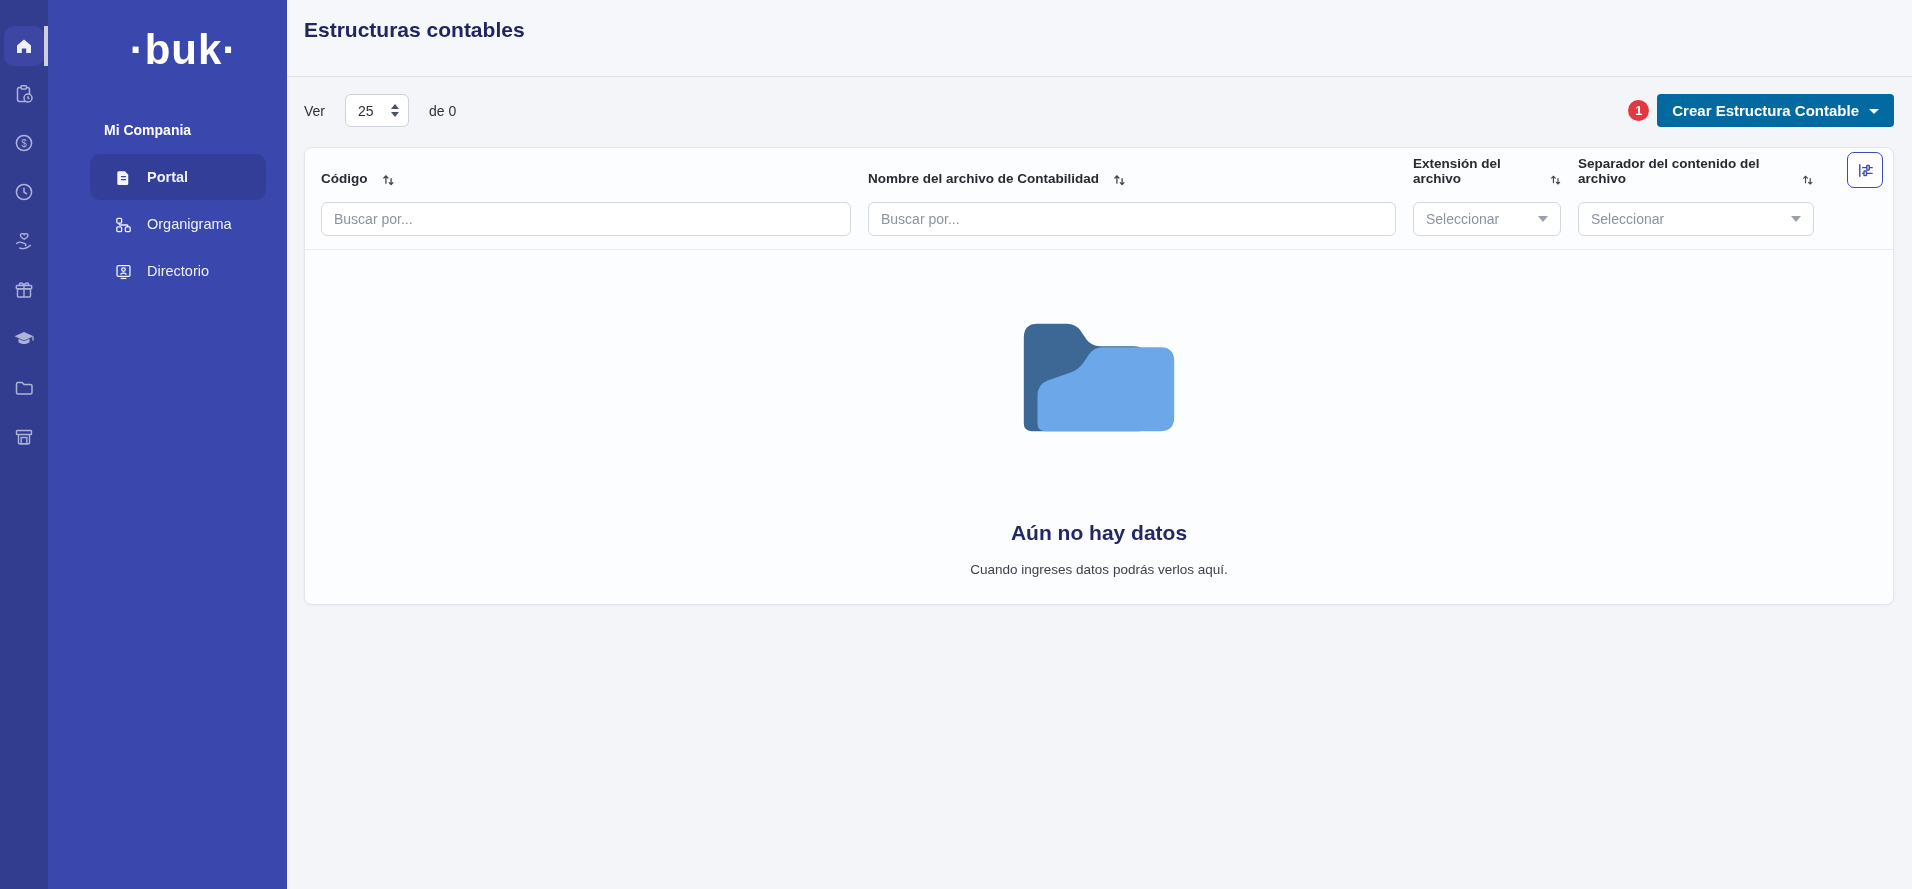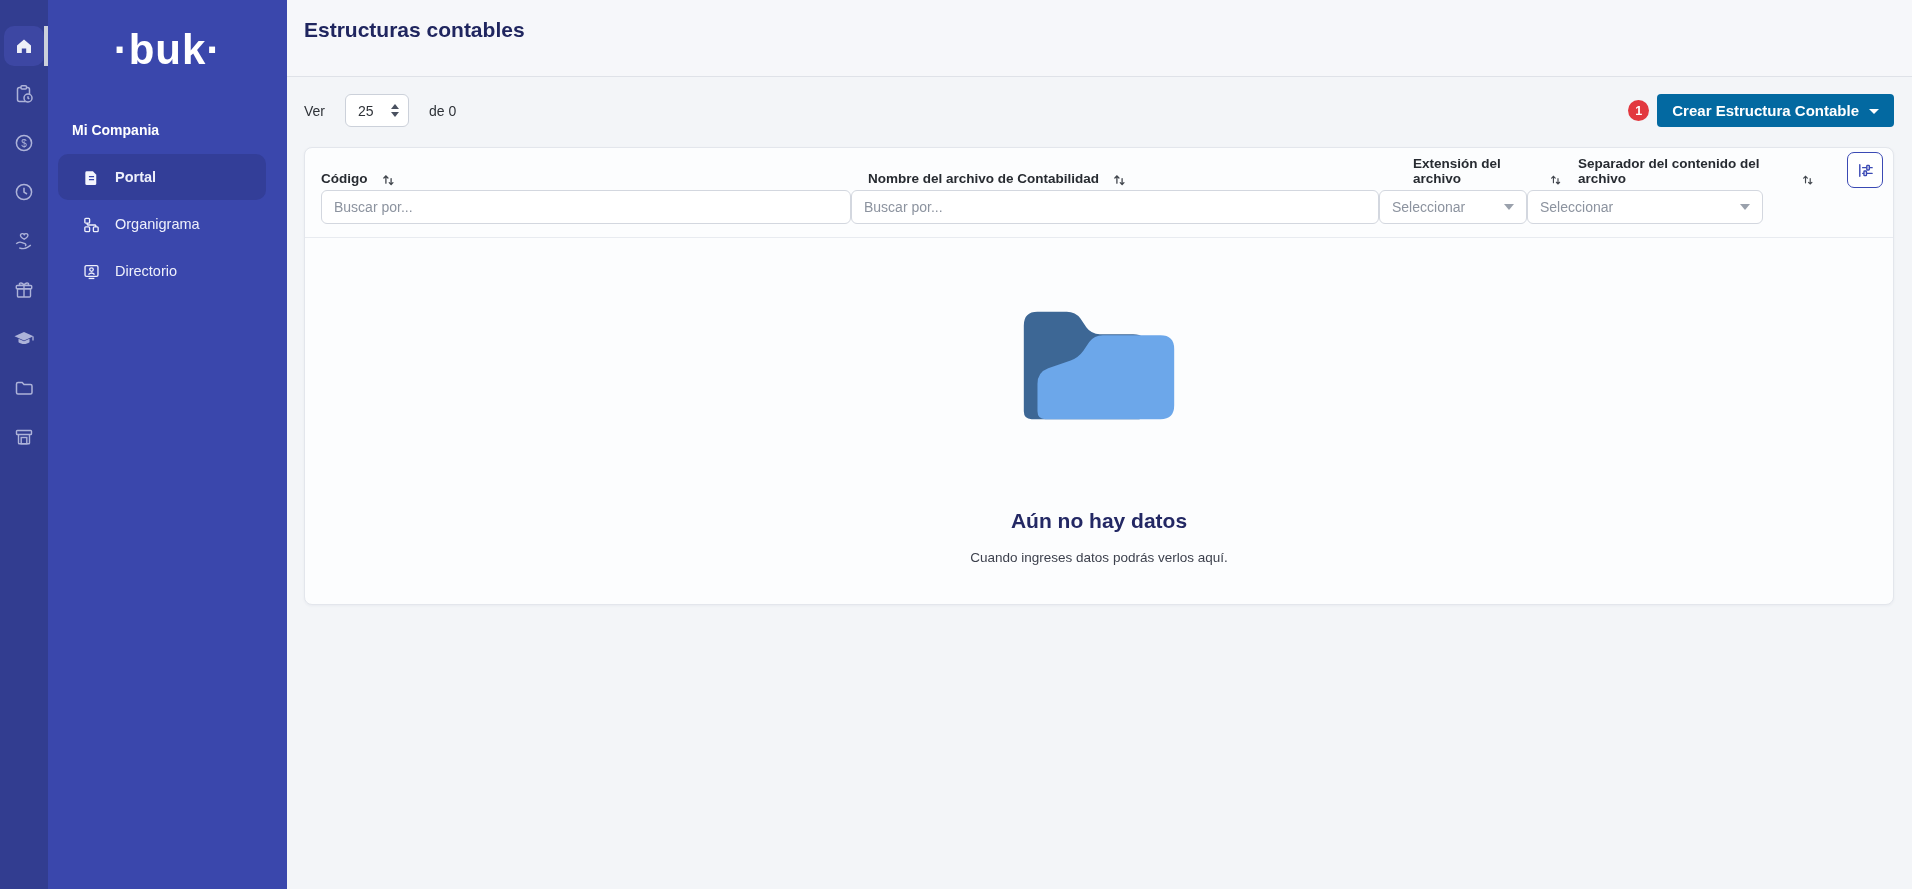--- a/index.html
+++ b/index.html
@@ -14,21 +14,21 @@
 
   
   .rail { position:absolute; left:0; top:0; width:48px; height:100%; background:#323d90; z-index:3; }
   .rail-tile { position:absolute; left:4px; top:26px; width:40px; height:40px; background:#3d47a3;
     border-radius:10px; display:flex; align-items:center; justify-content:center; cursor:pointer; }
   .rail-indicator { position:absolute; right:0; top:26px; width:4px; height:40px; background:#ccd1dc; }
   .rail-list { position:absolute; top:83px; left:0; width:48px; display:flex; flex-direction:column; align-items:center; gap:27px; }
   .rail-ic { width:22px; height:22px; opacity:.82; cursor:pointer; display:block; }
 
   
-  .sidebar { position:absolute; left:48px; top:0; width:239px; height:100%; background:#3a47ac; color:#fff; z-index:2; }
+  .sidebar { position:absolute; left:48px; top:0; width:239px; height:100%; background:#3a47ac; color:#fff; z-index:2;padding-left:32px; }
   .logo { margin-top:26px; text-align:center; font-size:42px; font-weight:700; letter-spacing:1px; color:#fff; }
   .section-label { margin:48px 0 16px 24px; font-size:14px; font-weight:700; color:#fff; }
   .menu { display:flex; flex-direction:column;text-align:center; }
   .menu-item { height:46px; display:flex; align-items:center; gap:14px; padding-left:24px;
     margin:0 21px 1px 10px; border-radius:10px; font-size:14.5px; color:#eef0fb; cursor:pointer; }
   .menu-item.active { background:#333e98; font-weight:700; }
   .mi-ic { width:19px; height:19px; flex:0 0 auto; }
 
   
   .main { position:absolute; left:287px; top:0; width:1625px; height:100%; }
@@ -49,21 +49,21 @@
   .create-btn { height:33px; background:#0369a1; color:#fff; border:none; border-radius:4px; cursor:pointer;
     font-family:"Liberation Sans", sans-serif; font-size:15px; font-weight:700; padding:0 15px; display:flex; align-items:center; gap:10px; }
   .caret-w { width:0; height:0; border-left:5px solid transparent; border-right:5px solid transparent; border-top:5px solid #fff; margin-top:2px; }
 
   
   .card { position:relative; margin:20px 18px 0 17px; height:458px; background:#fcfdfe;
     border:1px solid #e3e6ec; border-radius:8px; box-shadow:0 1px 3px rgba(40,50,90,.05); padding:14px 16px 0; }
   .thead { display:grid; grid-template-columns:530px 528px 148px 236px 1fr; column-gap:17px; }
   .th { display:flex; align-items:flex-end; gap:14px; font-size:13.5px; font-weight:700; color:#272b31; height:24px; cursor:pointer; }
   .sort-ic { width:13px; height:13px; }
-  .filters { display:grid; grid-template-columns:530px 528px 148px 236px 1fr; margin-top:4px; }
+  .filters { display:grid; grid-template-columns:530px 528px 148px 236px 1fr; column-gap:17px; margin-top:16px; }
   .f-input { height:34px; border:1px solid #d3d7df; border-radius:6px; background:#fff; padding:0 12px;
     font-family:"Liberation Sans", sans-serif; font-size:14px; color:#333; width:100%; }
   .f-input::placeholder { color:#8c939f; }
   .f-select { height:34px; border:1px solid #d3d7df; border-radius:6px; background:#fff; padding:6px 12px;
     font-size:14px; color:#8c939f; display:flex; align-items:center; justify-content:space-between; cursor:pointer; }
   .caret-g { width:0; height:0; border-left:5px solid transparent; border-right:5px solid transparent; border-top:6px solid #9aa1ac; }
   .col-settings-btn { position:absolute; top:4px; right:10px; width:36px; height:36px; background:#fff;
     border:1px solid #3a49b4; border-radius:7px; display:flex; align-items:center; justify-content:center; cursor:pointer; }
   .divider { border-top:1px solid #e8ebf0; margin:13px -16px 0; }
 

